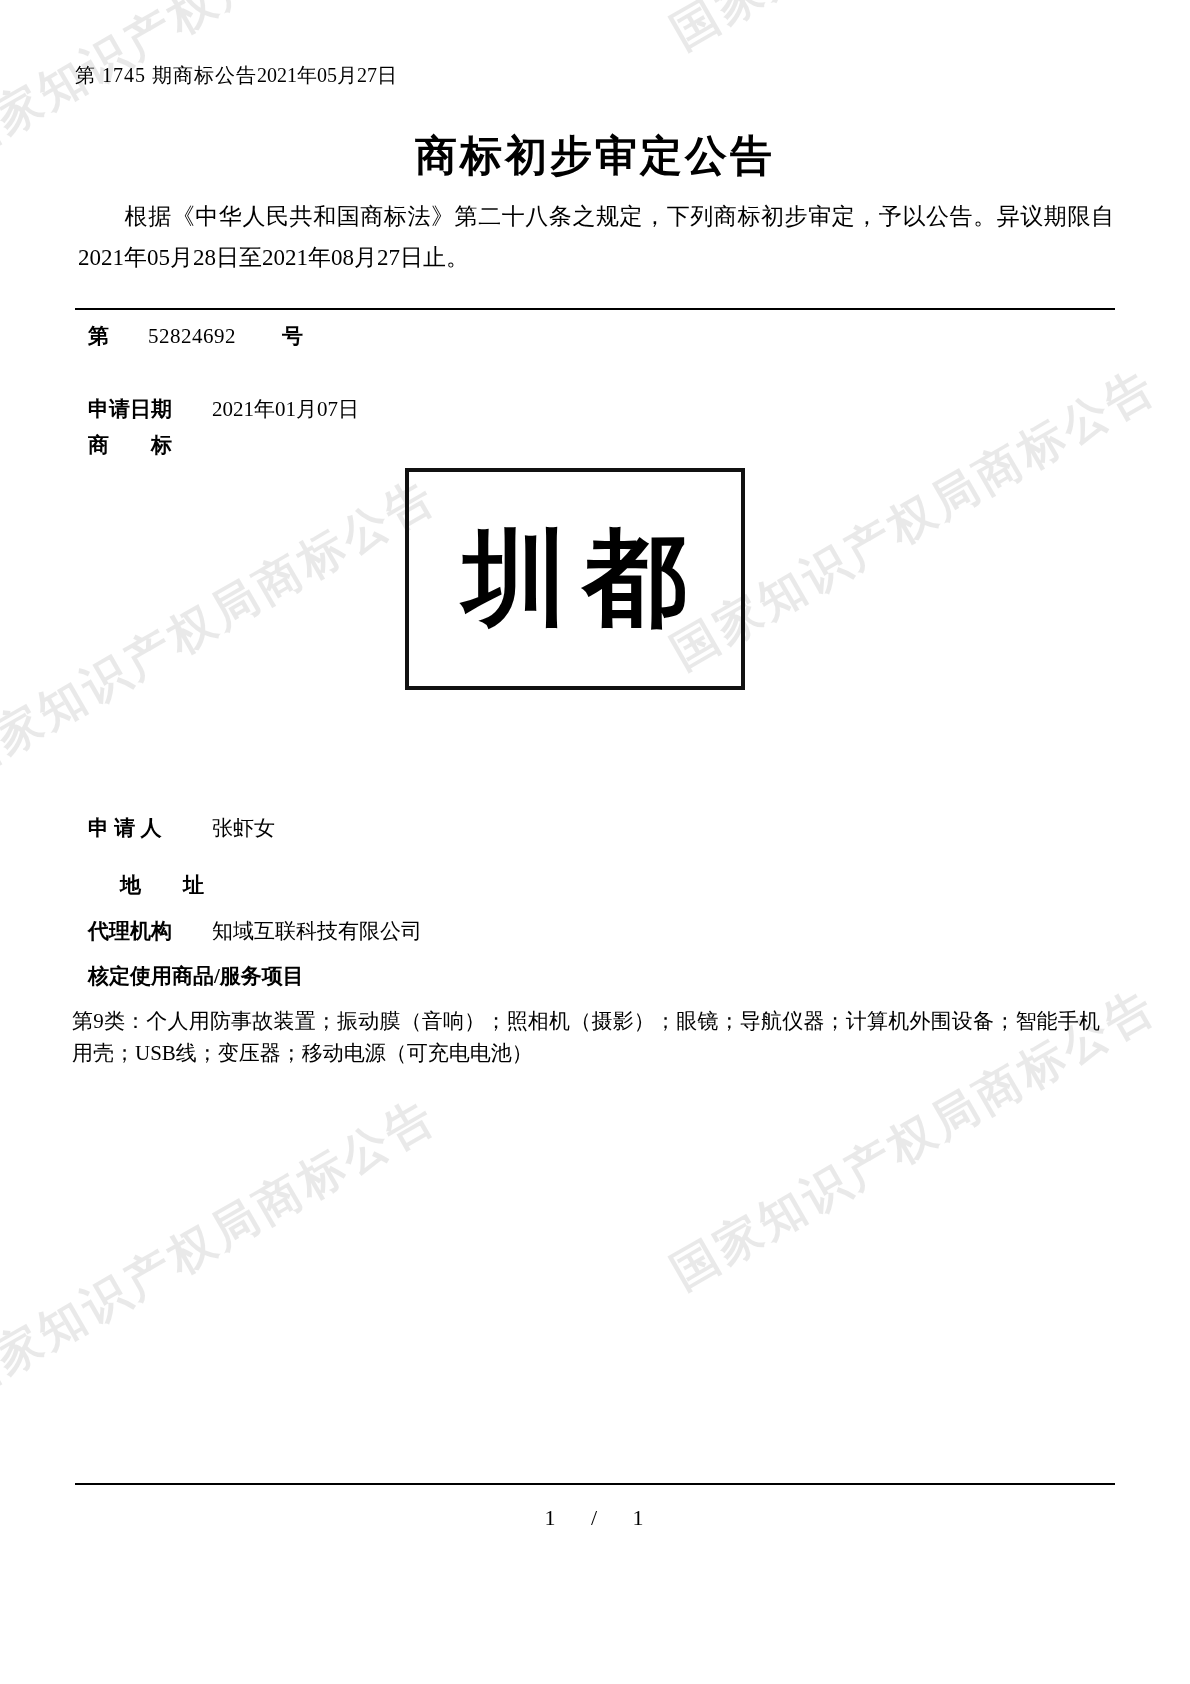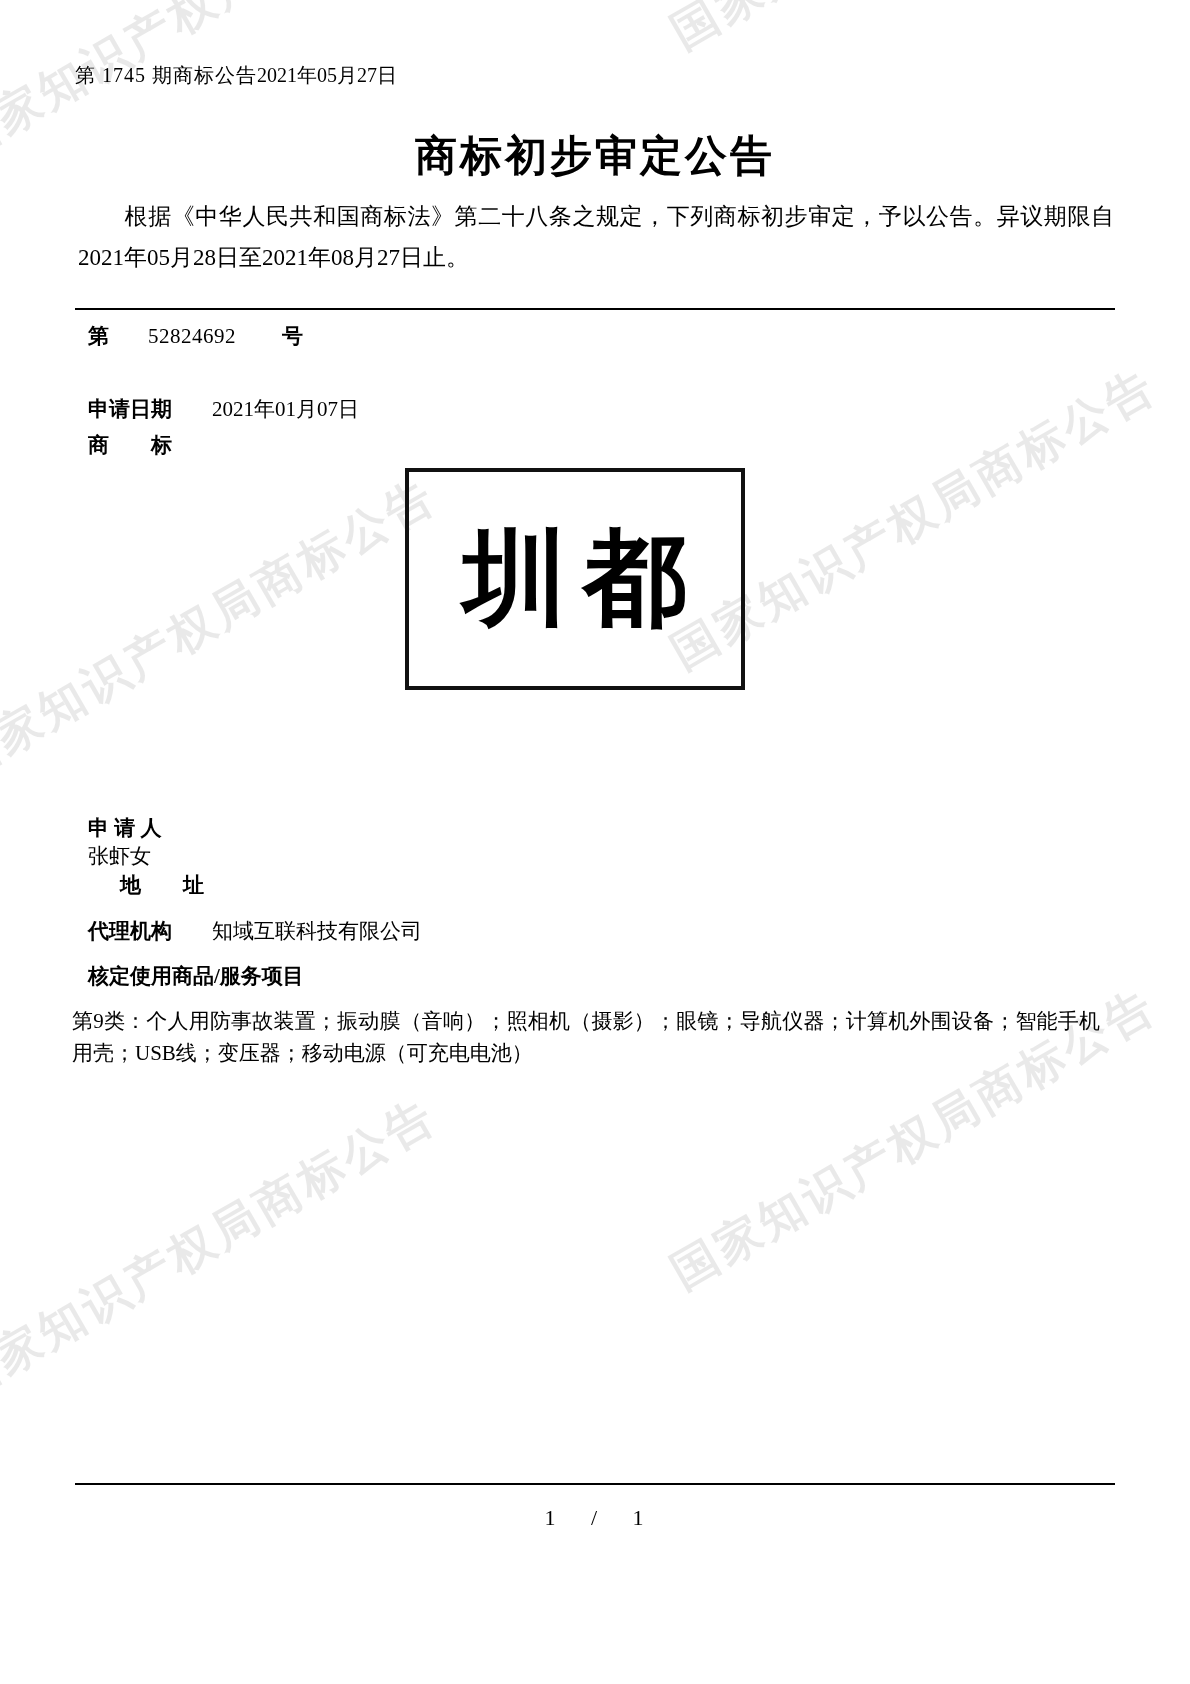--- a/index.html
+++ b/index.html
@@ -144,21 +144,21 @@
   }
   .mark-en {
     font-family: "Liberation Serif", "DejaVu Serif", serif;
     font-style: italic;
     font-weight: 700;
     font-size: 44px;
     letter-spacing: 2px;
     margin-top: -4px;
   }
 
-  .f-applicant { top: 814px; flex-direction: column; }
+  .f-applicant { top: 814px; }
   .f-applicant .label { width: 124px; }
   .f-address { top: 871px; }
   .f-address .label { width: 124px; margin-left: 32px; }
   .f-agent { top: 917px; justify-content: center; }
   .f-agent .label { width: 124px; }
 
   .f-goods-title {
     position: absolute;
     top: 962px;
     left: 88px;

